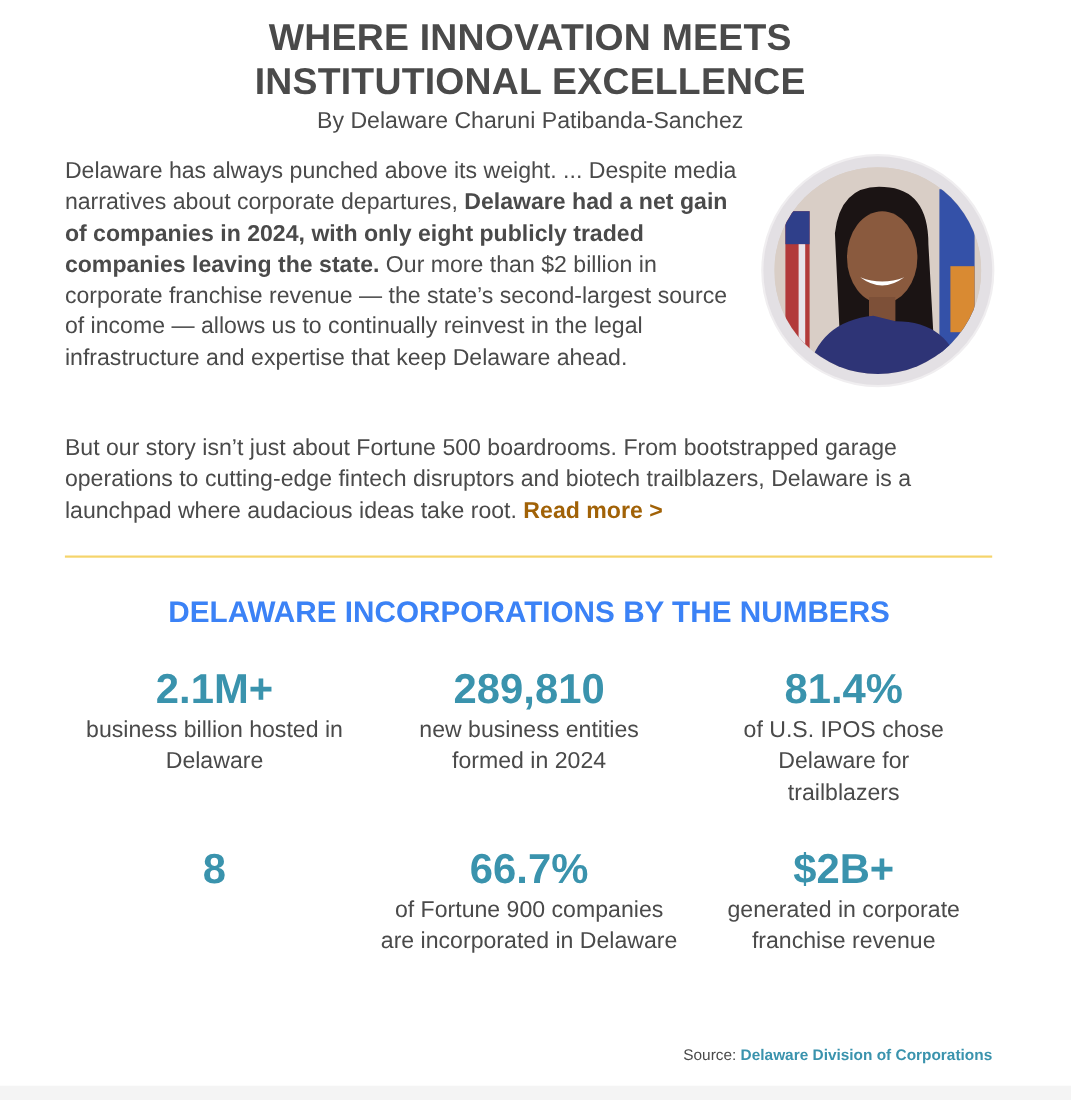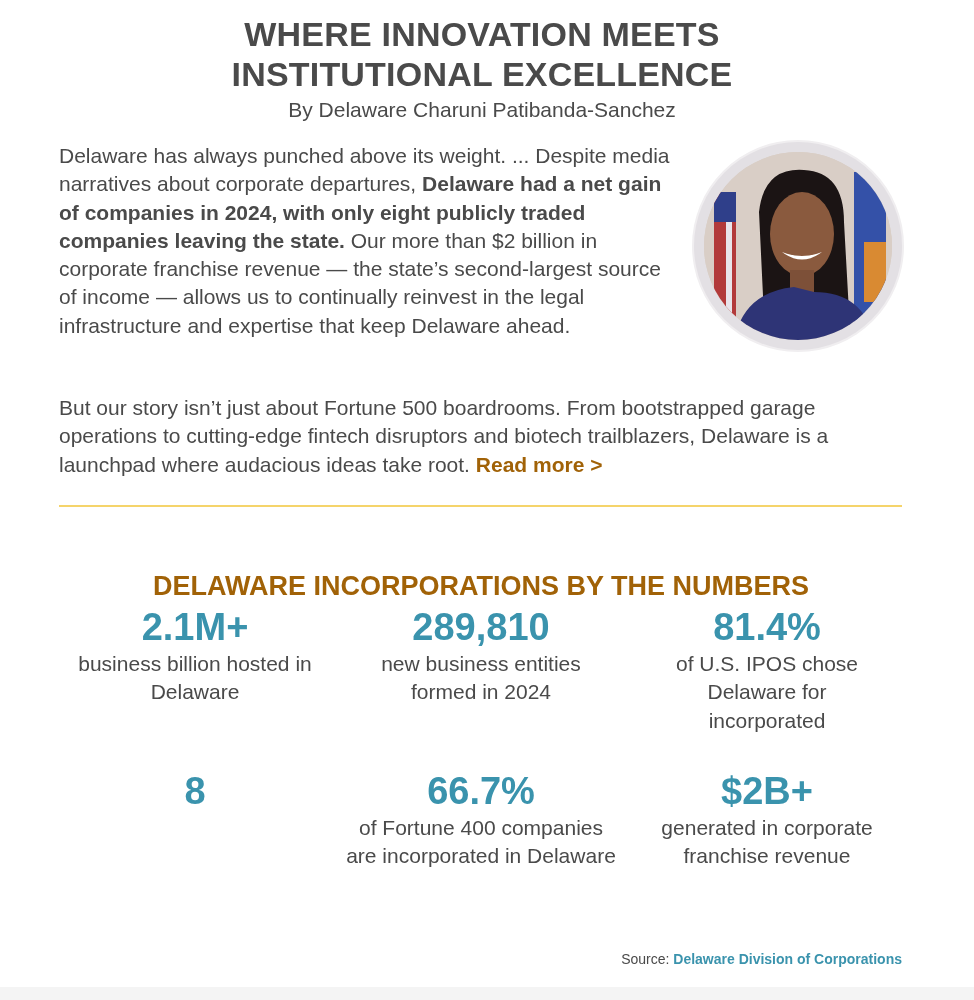--- a/index.html
+++ b/index.html
@@ -31,21 +31,21 @@
     .para2 {
       position: absolute; left: 59px; top: 394px; width: 860px;
       font-size: 21px; line-height: 28.3px; color: #4a4a4a;
     }
     .read-more { color: #a16207; font-weight: bold; text-decoration: none; }
     .divider {
       position: absolute; left: 59px; top: 505px; width: 843px; height: 2px; background: #f5d46b;
     }
     .section-title {
       position: absolute; left: 0; width: 962px; top: 540px; text-align: center;
-      font-weight: bold; font-size: 27px; line-height: 32px; color: #a16207; margin-top: 30px;
+      font-weight: bold; font-size: 27px; line-height: 32px; color: #3b82f6;
     }
     .stat {
       position: absolute; width: 290px; text-align: center;
     }
     .stat .num {
       font-weight: bold; font-size: 38px; line-height: 42px; color: #3a93ad; display: block;
     }
     .stat .desc {
       display: block; font-size: 21px; line-height: 28.3px; color: #4a4a4a; margin-top: 2px;
     }
@@ -99,29 +99,29 @@
 <div class="stat" style="left:50px; top:606px;">
   <span class="num">2.1M+</span>
   <span class="desc" style="padding:0 22px;">business billion hosted in Delaware</span>
 </div>
 <div class="stat" style="left:336px; top:606px;">
   <span class="num">289,810</span>
   <span class="desc" style="padding:0 22px;">new business entities formed in 2024</span>
 </div>
 <div class="stat" style="left:622px; top:606px;">
   <span class="num">81.4%</span>
-  <span class="desc" style="padding:0 38px;">of U.S. IPOS chose Delaware for incorporated</span>
+  <span class="desc" style="padding:0 38px;">of U.S. IPOS chose Delaware for trailblazers</span>
 </div>
 
 <div class="stat" style="left:50px; top:770px;">
   <span class="num">8</span>
 </div>
 <div class="stat" style="left:336px; top:770px;">
   <span class="num">66.7%</span>
-  <span class="desc" style="padding:0 6px;">of Fortune 400 companies are incorporated in Delaware</span>
+  <span class="desc" style="padding:0 6px;">of Fortune 900 companies are incorporated in Delaware</span>
 </div>
 <div class="stat" style="left:622px; top:770px;">
   <span class="num">$2B+</span>
   <span class="desc" style="padding:0 18px;">generated in corporate franchise revenue</span>
 </div>
 
 <div class="source">
   <span>Source: </span><a href="#">Delaware Division of Corporations</a>
 </div>
 

